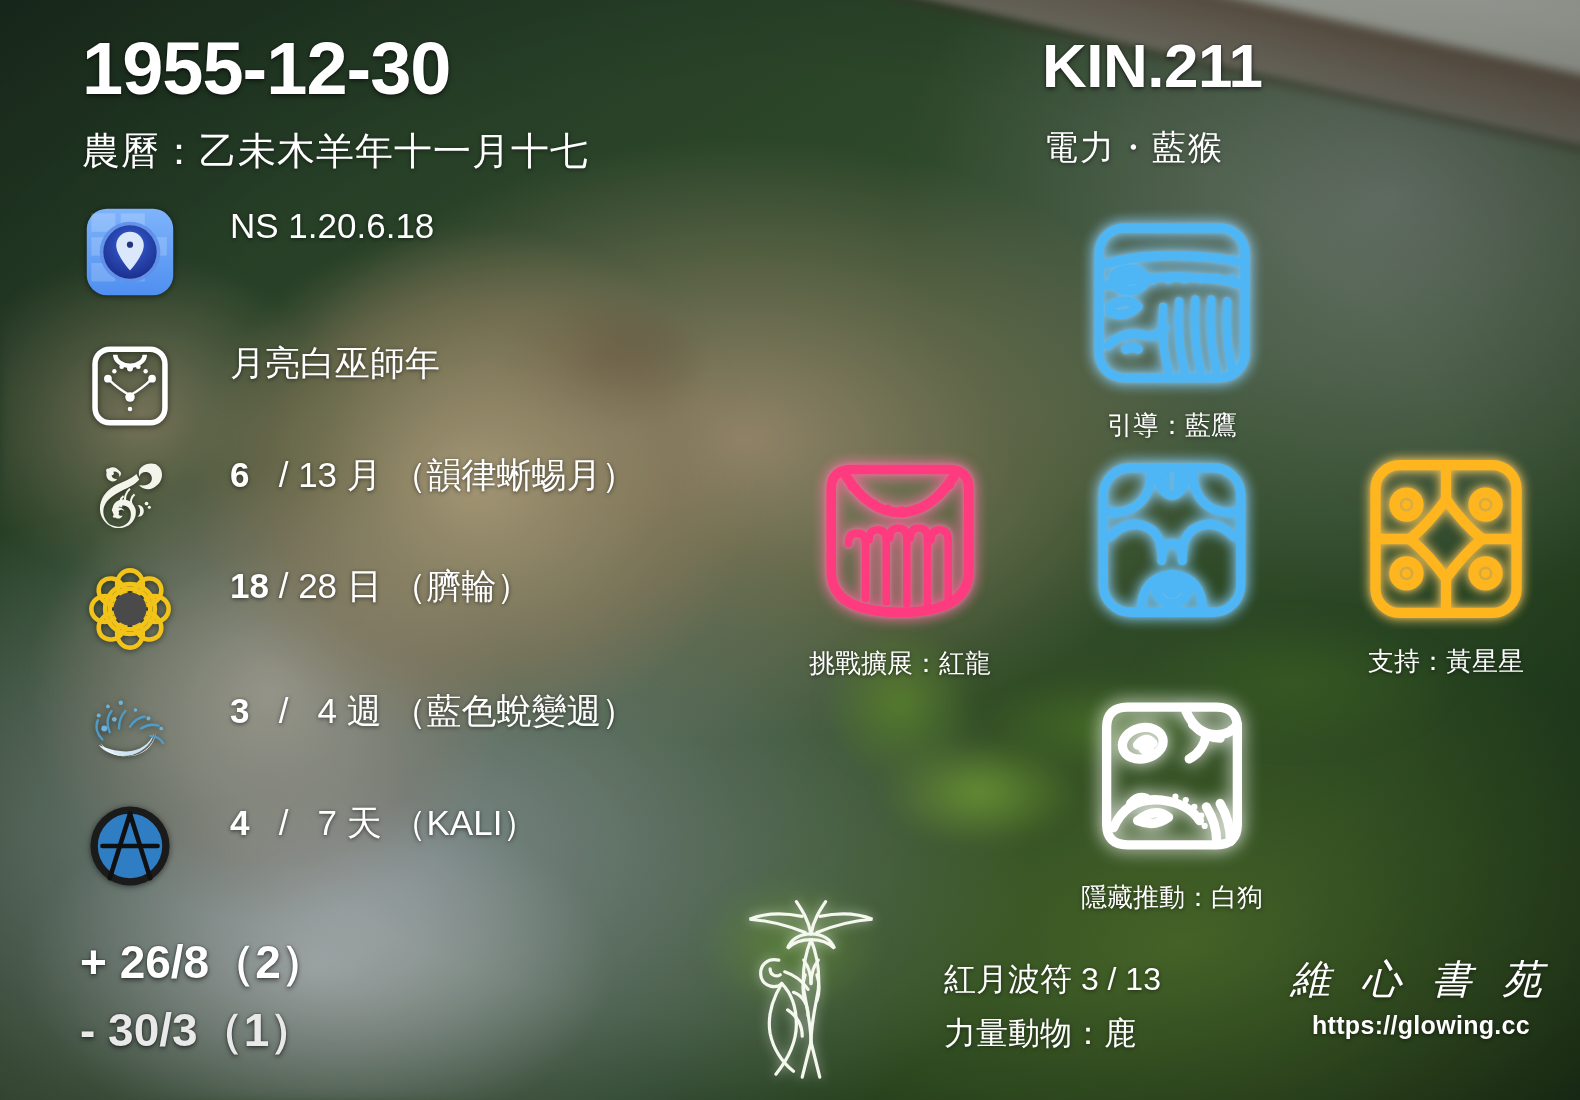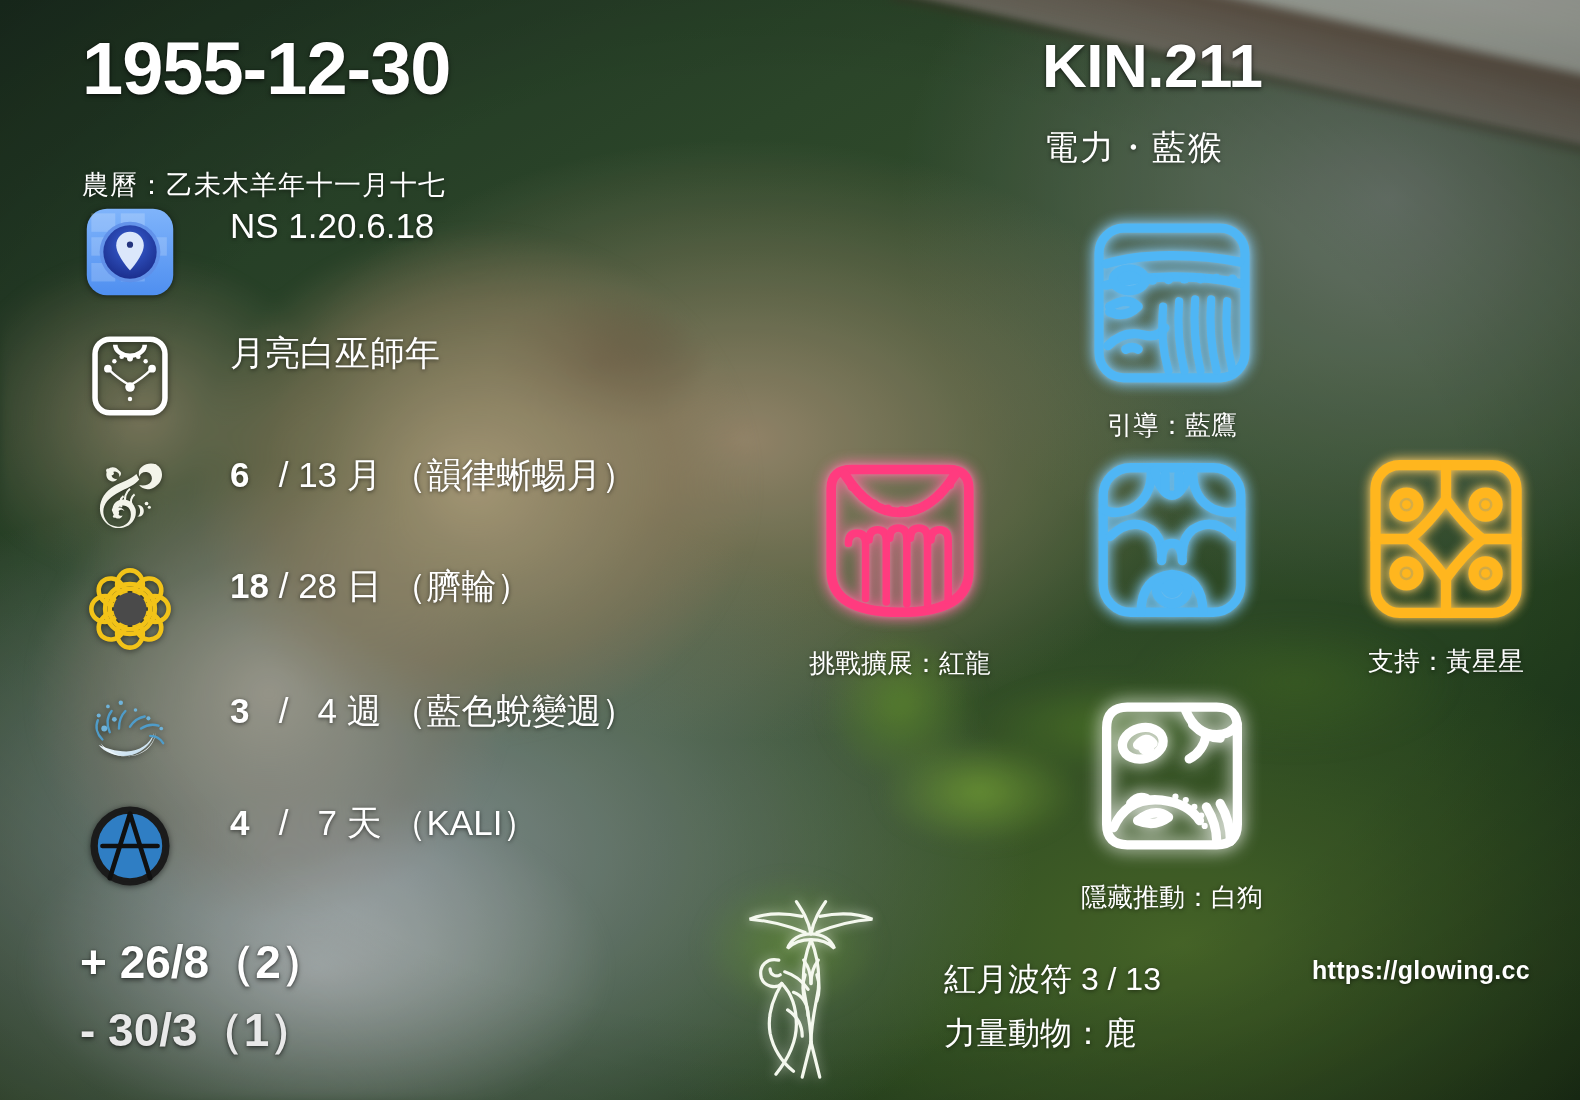--- a/index.html
+++ b/index.html
@@ -66,21 +66,21 @@
   .txt{position:absolute;color:#fff;white-space:nowrap;}
   .shadow-hard{text-shadow:0 2px 5px rgba(0,0,0,.55),0 0 2px rgba(0,0,0,.45);}
   .shadow-soft{text-shadow:0 1px 4px rgba(0,0,0,.55);}
 
   #big-date{
     left:82px;top:26px;
     font-size:74px;font-weight:bold;letter-spacing:-1px;
   }
   #lunar{
     left:82px;top:126px;
-    font-size:27px;font-weight:300;letter-spacing:1px;margin-top:41px;
+    font-size:38px;font-weight:300;letter-spacing:1px;
   }
   #kin{
     left:1042px;top:30px;
     font-size:62px;font-weight:bold;letter-spacing:-.5px;
   }
   #kin-sub{
     left:1044px;top:125px;
     font-size:34px;font-weight:300;letter-spacing:2px;
   }
 
@@ -182,21 +182,21 @@
         </g>
         <circle cx="50" cy="50" r="33" fill="#5f8fe8" opacity=".9"></circle>
         <circle cx="50" cy="50" r="29" fill="url(#pindisc)"></circle>
         <path d="M50 28c-8.5 0-15 6.6-15 14.8 0 10.6 15 27.2 15 27.2s15-16.6 15-27.2C65 34.6 58.5 28 50 28z" fill="#dbe7fb"></path>
         <circle cx="50" cy="42" r="3.4" fill="#24347e"></circle>
       </svg>
     </span>
     <span class="lbl">NS 1.20.6.18</span>
   </div>
 
-  <div class="row" style="top:330px">
+  <div class="row" style="top:340px">
     <span class="ico">
       <svg viewBox="0 0 100 100">
         <g fill="none" stroke="#fff" stroke-width="6" stroke-linejoin="round">
           <rect x="12" y="10" width="76" height="80" rx="16"></rect>
         </g>
         <path d="M34 16 a16 12 0 0 0 32 0" fill="none" stroke="#fff" stroke-width="5"></path>
         <g fill="#fff">
           <circle cx="50" cy="31" r="3.2"></circle>
           <circle cx="41" cy="29" r="2.6"></circle>
             <circle cx="59" cy="29" r="2.6"></circle>
@@ -508,16 +508,17 @@
         <path d="M54 58 C56 64 56 70 54 76"></path>
         <path d="M32 56 C38 58 44 62 48 68"></path>
       </g>
     </svg>
   </div>
 
   <div id="wavespell" class="txt shadow-soft">紅月波符 3 / 13</div>
   <div id="power-animal" class="txt shadow-soft">力量動物：鹿</div>
 
   <div id="brand">
+    <div class="cn">維 心 書 苑</div>
     <div class="url">https://glowing.cc</div>
   </div>
 
 </div>
 
 </body></html>

